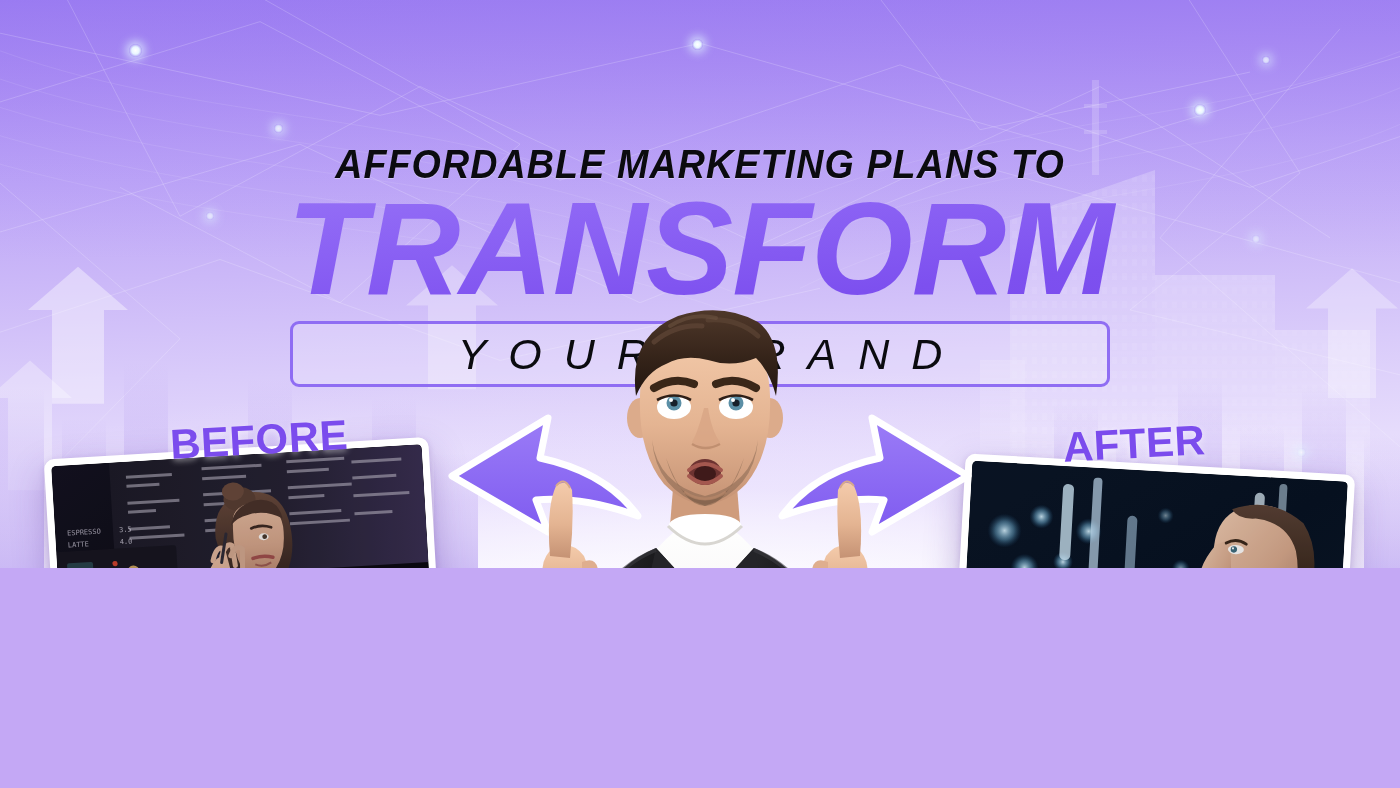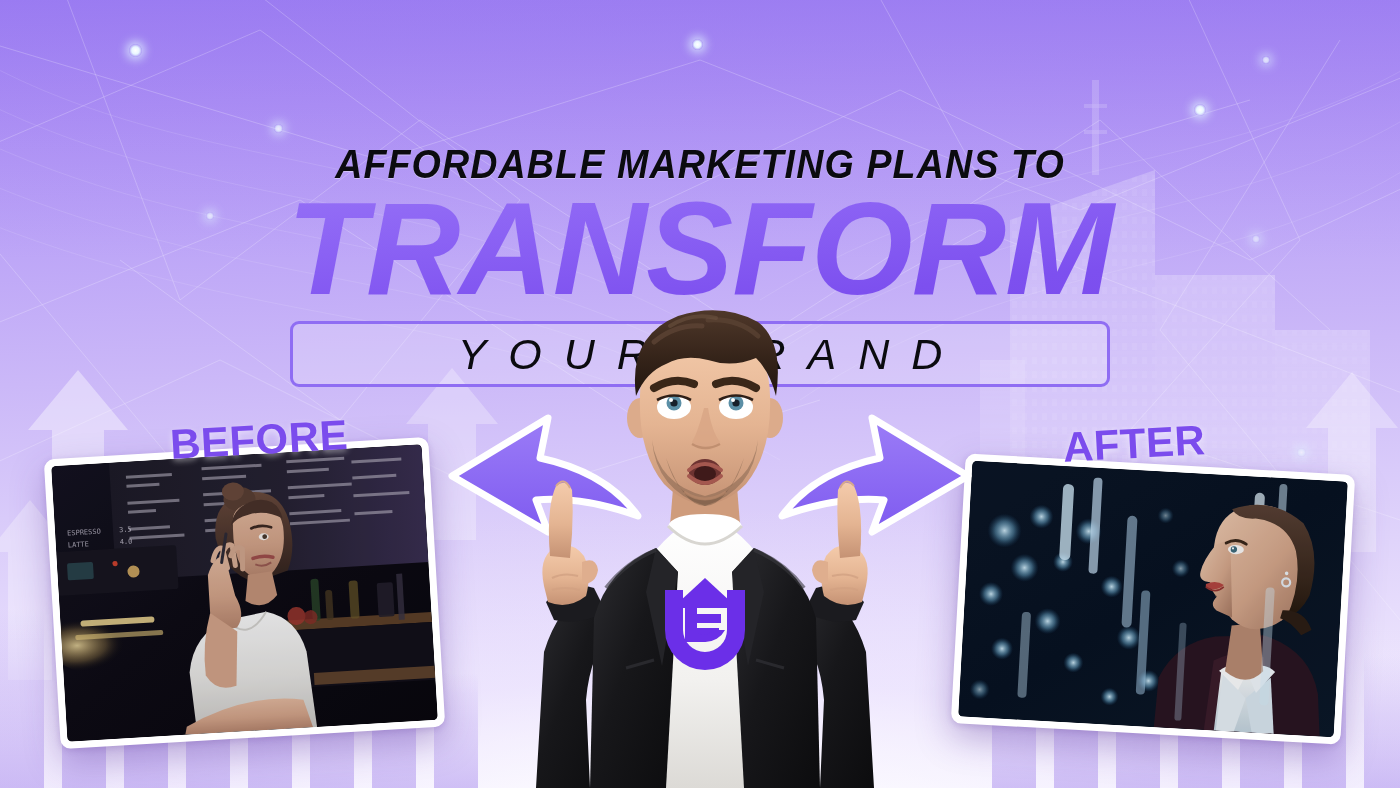--- a/index.html
+++ b/index.html
@@ -6,21 +6,21 @@
   html, body { width:1400px; height:788px; overflow:hidden; }
   body {
     font-family:"Liberation Sans", sans-serif;
     background:#c4a8f5;
     position:relative;
   }
 
   
   #stage {
     position:absolute; inset:0;
-    width:1400px; height:788px;
+    width:1400px; height:568px;
     overflow:hidden;
   }
 
   
   .bg-gradient {
     position:absolute; inset:0;
     background:
       radial-gradient(ellipse 120% 90% at 50% 120%, #ffffff 0%, rgba(255,255,255,0.85) 18%, rgba(240,233,255,0.35) 38%, rgba(255,255,255,0) 62%),
       linear-gradient(178deg, #a083f2 0%, #ae92f4 14%, #bda6f7 30%, #cbb8f8 46%, #d9cbfa 62%, #e6dcfc 78%, #efe8fd 90%, #f4f0fe 100%);
   }

